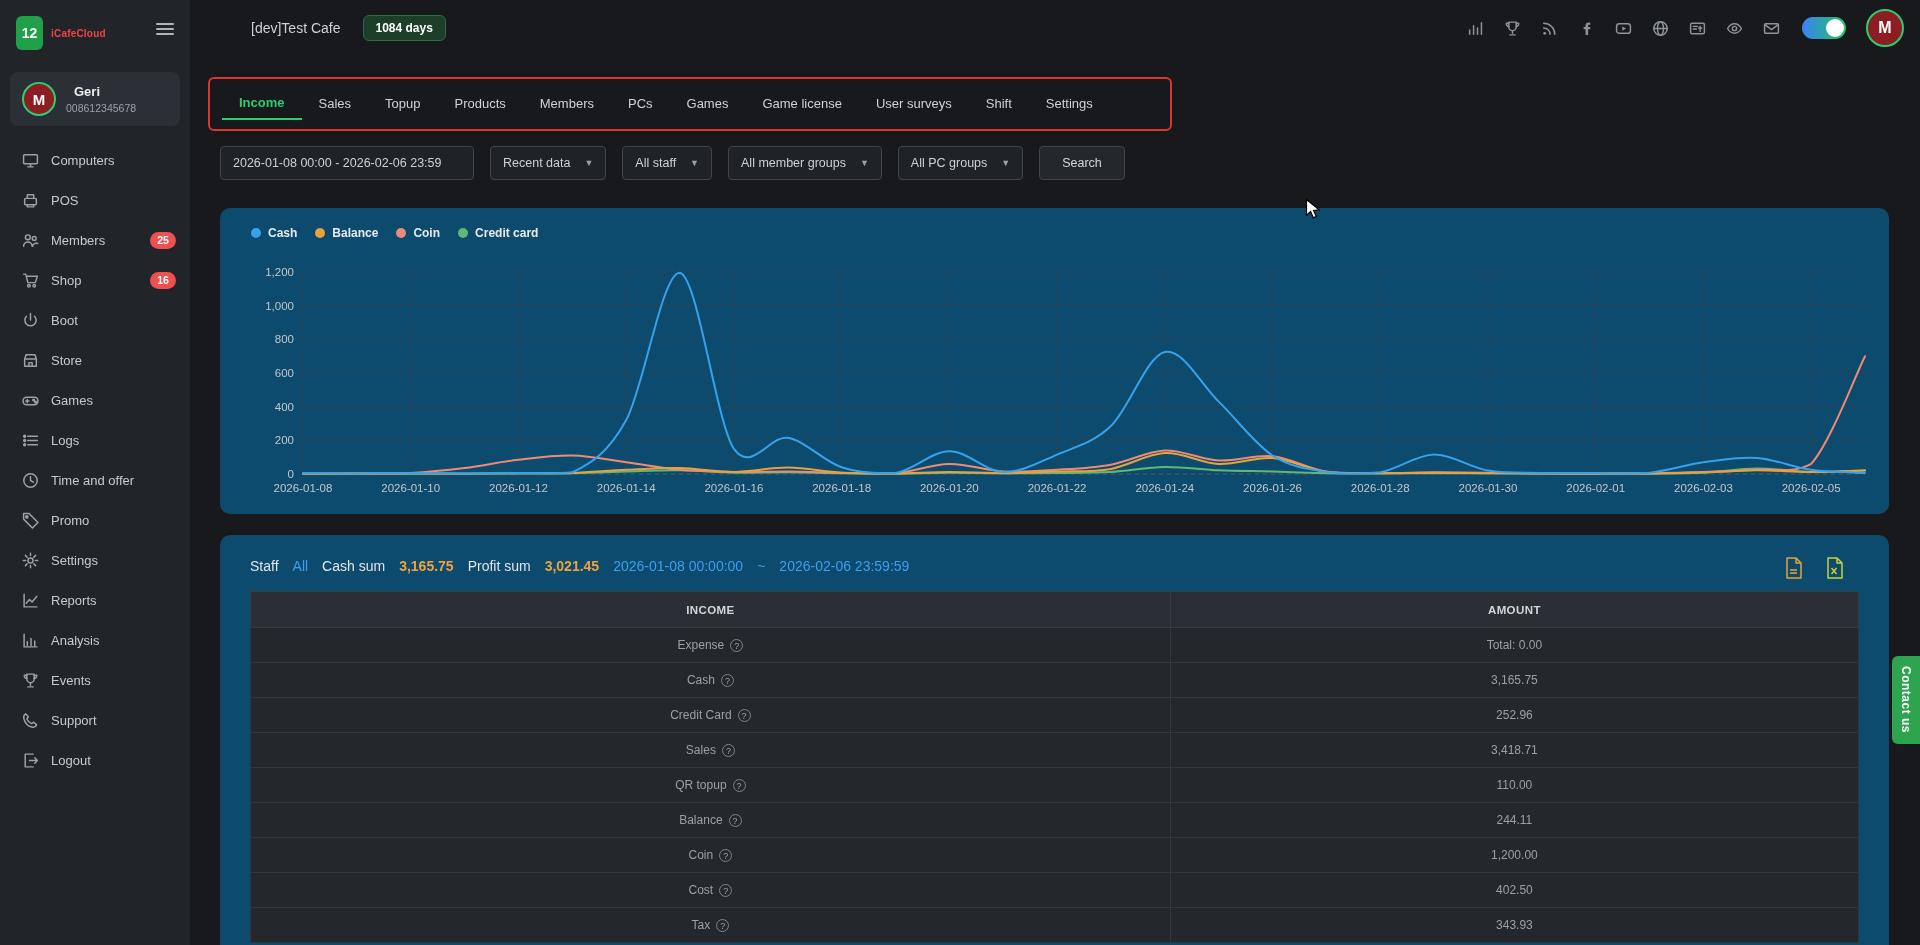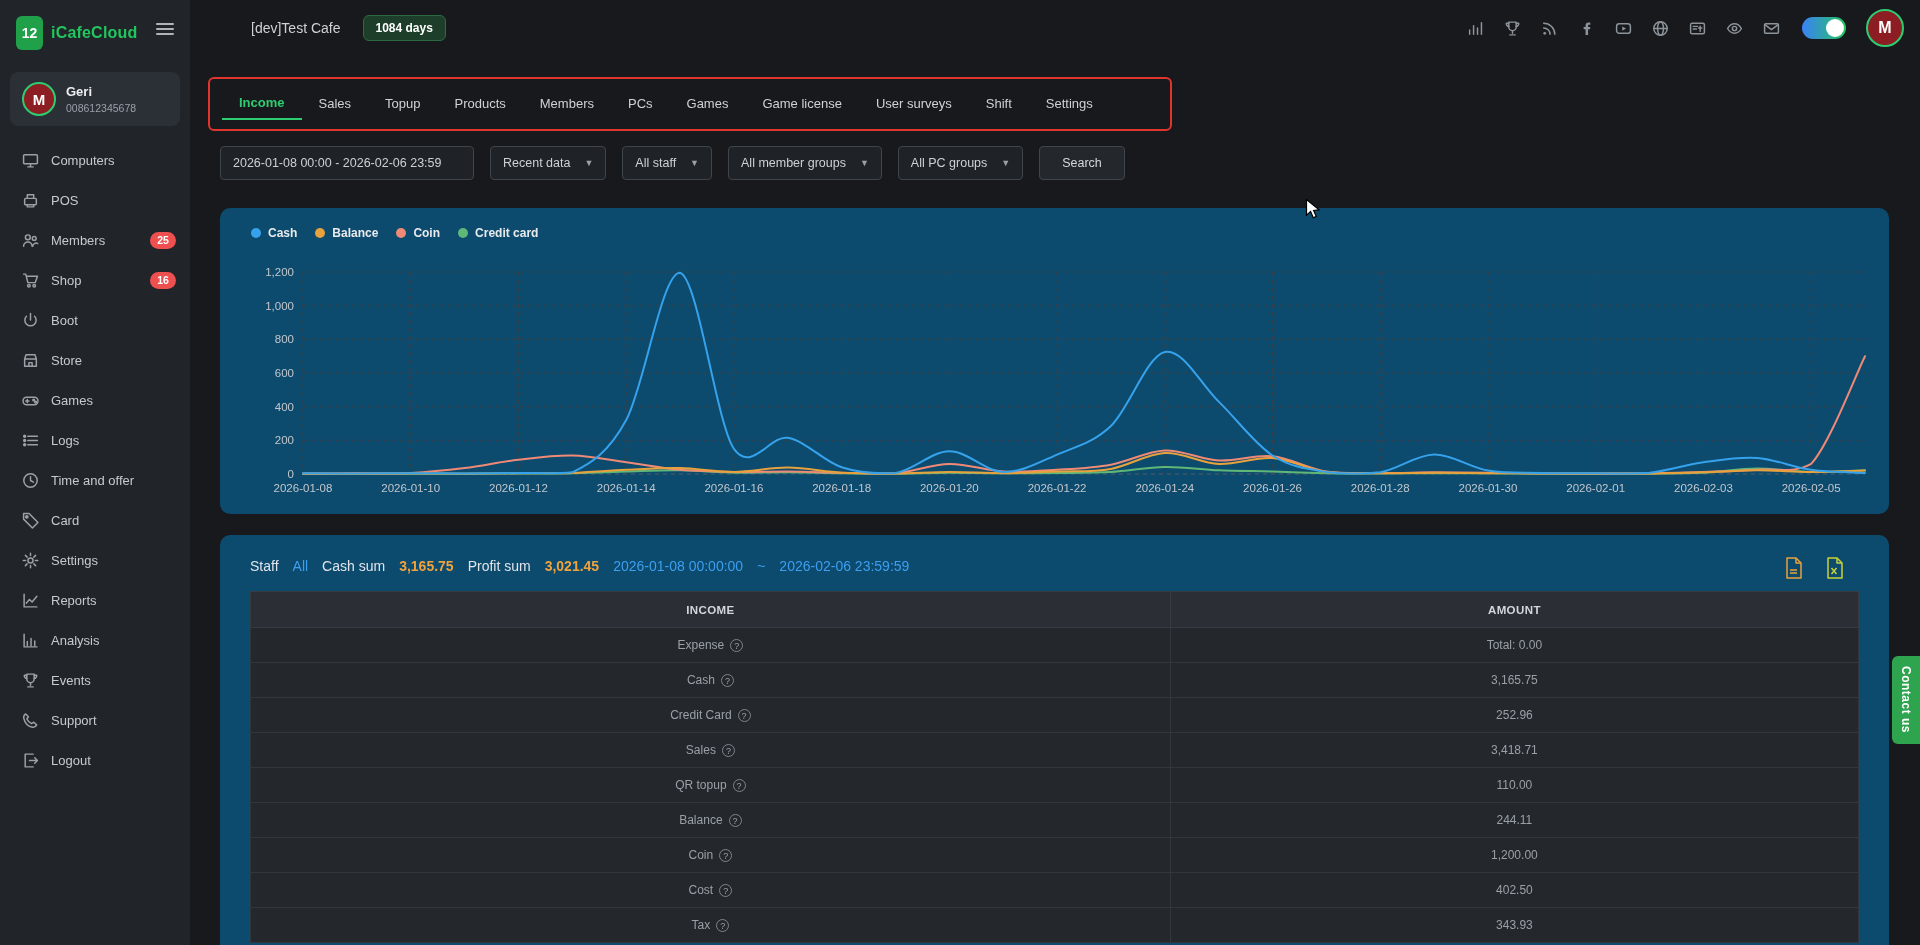--- a/index.html
+++ b/index.html
@@ -4,30 +4,30 @@
 <style>
   * { margin:0; padding:0; box-sizing:border-box; }
   html,body { width:1920px; height:945px; overflow:hidden; background:#17191d;
     font-family:"Liberation Sans", sans-serif; color:#ced2d6; }
 
   
   .sidebar { position:fixed; left:0; top:0; width:190px; height:945px; background:#212529; z-index:5; }
   .logo-row { display:flex; align-items:center; gap:8px; padding:16px 14px 12px 16px; position:relative; }
   .logo-glyph { width:27px; height:34px; border-radius:6px; background:#21a04a; color:#fff;
     font-weight:bold; font-size:14px; display:flex; align-items:center; justify-content:center; }
-  .logo-text { font-weight:bold; font-size:16px; color:#22c55e; letter-spacing:.2px; }
+  .logo-text { font-weight:bold; font-size:10px; color:#ef4444; letter-spacing:.2px; }
   .hamburger { position:absolute; right:16px; top:20px; width:18px; cursor:pointer; }
   .hamburger span { display:block; height:2px; background:#aeb4ba; margin:3px 0; border-radius:1px; }
   .profile-box { margin:10px 10px 0 10px; background:#2b3036; border-radius:8px; padding:10px 12px;
     display:flex; align-items:center; gap:10px; cursor:pointer; }
   .avatar { border-radius:50%; background:#8c1d22; border:2px solid #2ecc71; color:#fff;
     display:flex; align-items:center; justify-content:center; font-weight:bold; }
   .avatar.sm { width:34px; height:34px; font-size:15px; }
   .avatar.lg { width:38px; height:38px; font-size:16px; }
-  .profile-name { font-size:13px; color:#eceef0; font-weight:bold; }
+  .profile-name { font-size:13px; color:#eceef0; font-weight:bold;margin-left:8px; }
   .profile-phone { font-size:10.5px; color:#9aa0a7; margin-top:3px; }
   .menu { margin-top:14px; }
   .menu-item { display:flex; align-items:center; gap:12px; height:40px; padding:0 14px 0 22px;
     font-size:13px; color:#c6cad0; cursor:pointer; }
   .menu-item svg { width:17px; height:17px; stroke:#9ba1a8; fill:none; stroke-width:1.4;
     stroke-linecap:round; stroke-linejoin:round; flex:0 0 auto; }
   .badge { margin-left:auto; min-width:26px; height:17px; border-radius:9px; background:#ee4f4f;
     color:#fff; font-size:10.5px; font-weight:bold; display:flex; align-items:center; justify-content:center; padding:0 6px; }
 
   
@@ -182,21 +182,21 @@
           <circle cx="8" cy="8" r="6.3"></circle>
           <path d="M8 4.5V8l2.8 1.6"></path>
         </svg>
       <span>Time and offer</span>
     </div>
     <div class="menu-item">
       <svg viewBox="0 0 16 16">
           <path d="M1.5 1.5h5.2L15 9.8 9.8 15 1.5 6.7z"></path>
           <circle cx="4.6" cy="4.6" r="1" fill="currentColor"></circle>
         </svg>
-      <span>Card</span>
+      <span>Promo</span>
     </div>
     <div class="menu-item">
       <svg viewBox="0 0 16 16">
           <circle cx="8" cy="8" r="2.4"></circle>
           <path d="M8 1.2v2.2M8 12.6v2.2M1.2 8h2.2M12.6 8h2.2M3.2 3.2l1.6 1.6M11.2 11.2l1.6 1.6M12.8 3.2l-1.6 1.6M4.8 11.2l-1.6 1.6"></path>
         </svg>
       <span>Settings</span>
     </div>
     <div class="menu-item">
       <svg viewBox="0 0 16 16">

